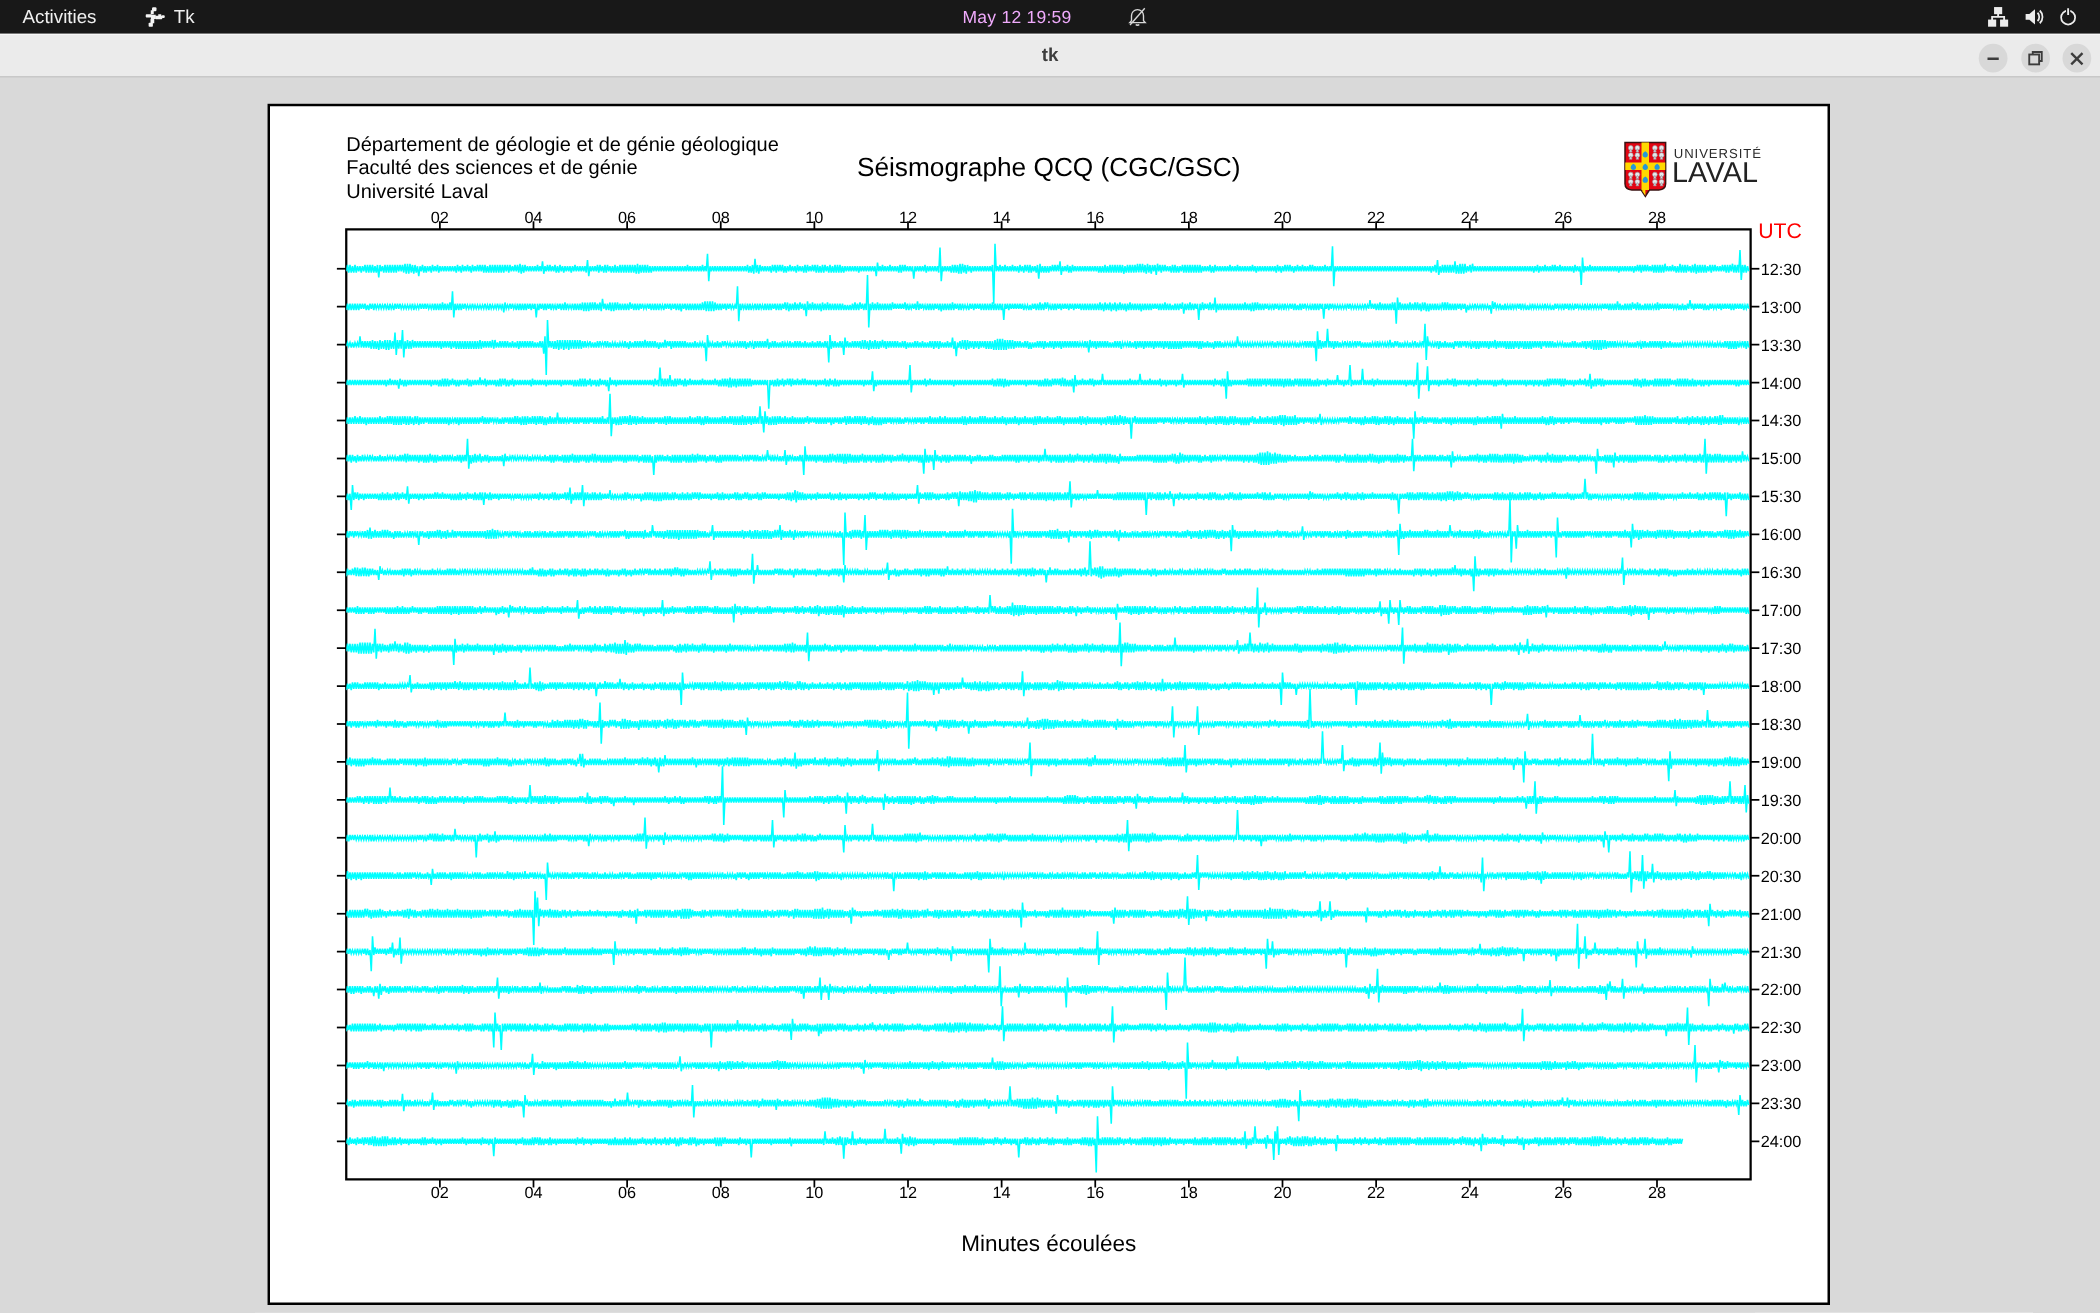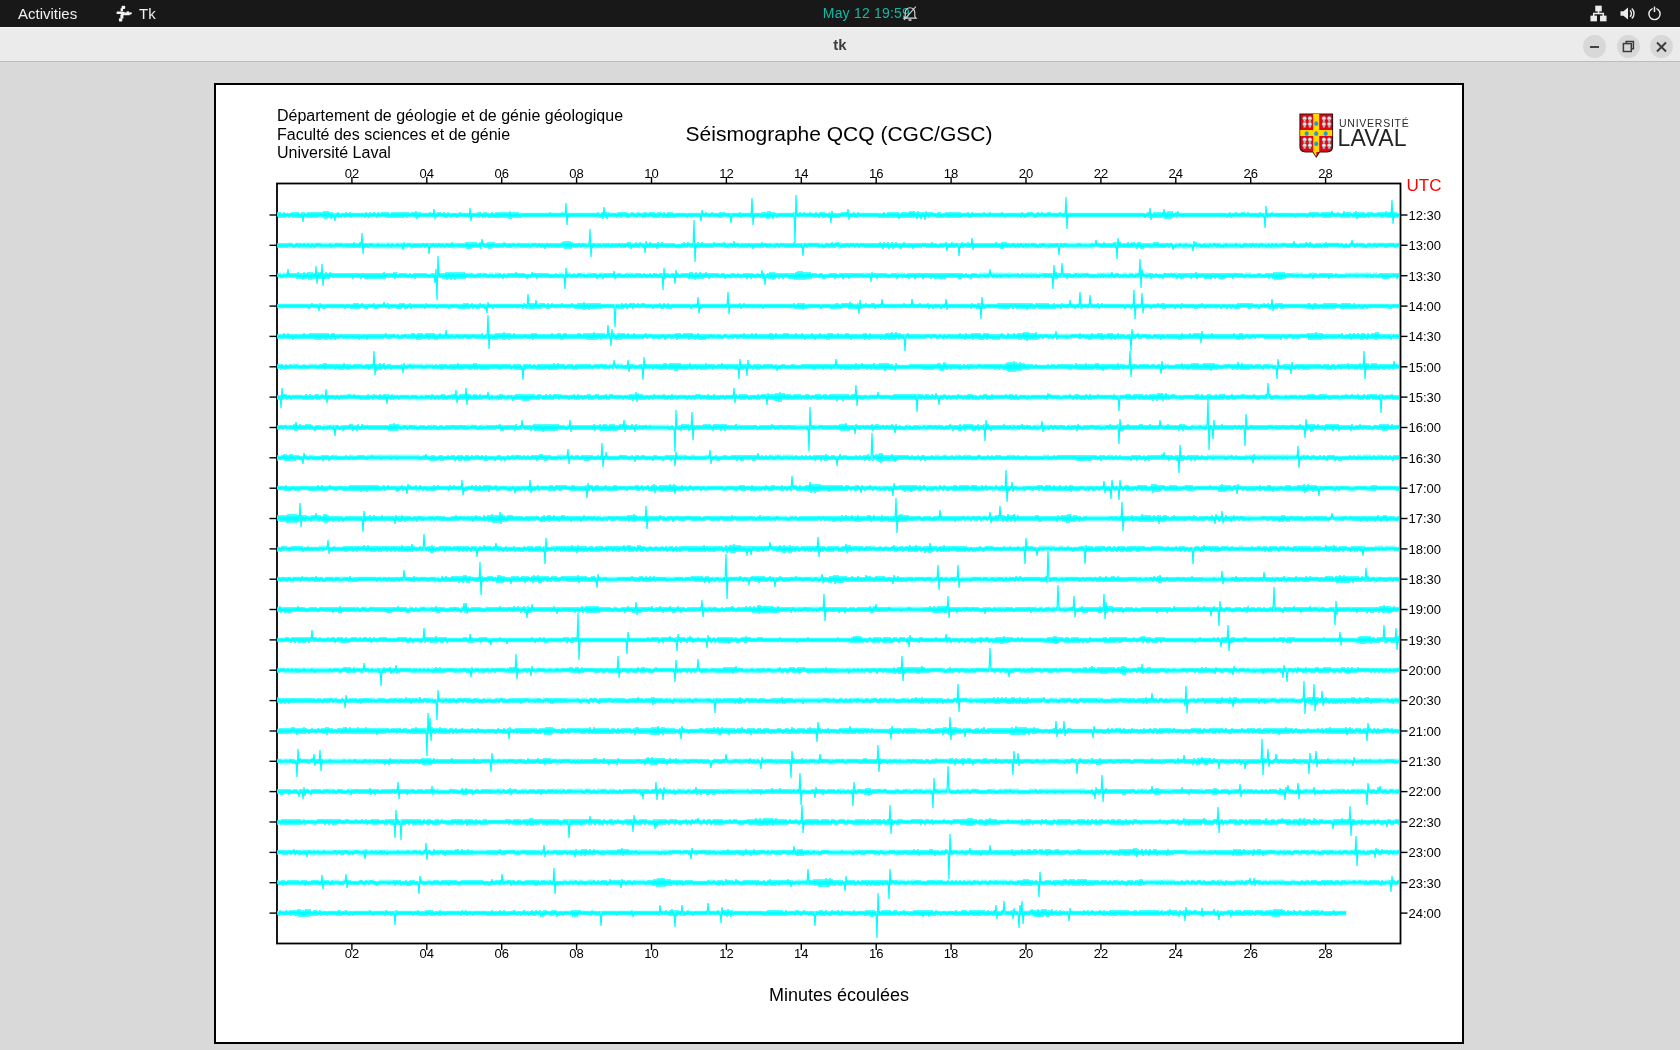--- a/index.html
+++ b/index.html
@@ -1,19 +1,19 @@
 <!DOCTYPE html>
 <html><head><meta charset="utf-8"><style>
 html,body{margin:0;padding:0;width:1680px;height:1050px;overflow:hidden;background:#d9d9d9;
 font-family:'Liberation Sans',sans-serif;-webkit-font-smoothing:antialiased}
 #topbar{position:absolute;left:0;top:0;width:1680px;height:43px;background:#181818;color:#eee}
 #topbar .act{position:absolute;left:18px;top:4.5px;font-size:15px;color:#f0f0f0}
 #tkico{position:absolute;left:116px;top:5px}
 #topbar .tkl{position:absolute;left:139px;top:4.5px;font-size:15px;color:#f0f0f0}
-#clock{position:absolute;left:770px;top:5px;width:140px;text-align:right;font-size:14px;letter-spacing:.2px;color:#14b8a6}
+#clock{position:absolute;left:770px;top:5px;width:140px;text-align:left;font-size:14px;letter-spacing:.2px;color:#f0abfc}
 #titlebar{position:absolute;left:0;top:27px;width:1680px;height:35px;background:#ebebeb;border-bottom:1px solid #bdbdbd;border-top:1px solid #f7f7f7;box-sizing:border-box}
 #titlebar .t{position:absolute;left:0;top:8px;width:1680px;text-align:center;font-size:15px;font-weight:bold;color:#3d3d3d}
 .wbtn{position:absolute;top:6.9px;width:23px;height:23px;border-radius:50%;background:#d8d8d8}
 #content{position:absolute;left:0;top:63px;width:1404px;height:987px;background:#d9d9d9}
 #canvas{position:absolute;left:214px;top:20px;width:1246px;height:957px;background:#fff;border:2px solid #000}
 </style></head>
 <body>
 <div id="topbar">
  <span class="act">Activities</span>
  <svg id="tkico" width="18" height="19" viewBox="0 0 18 19">

